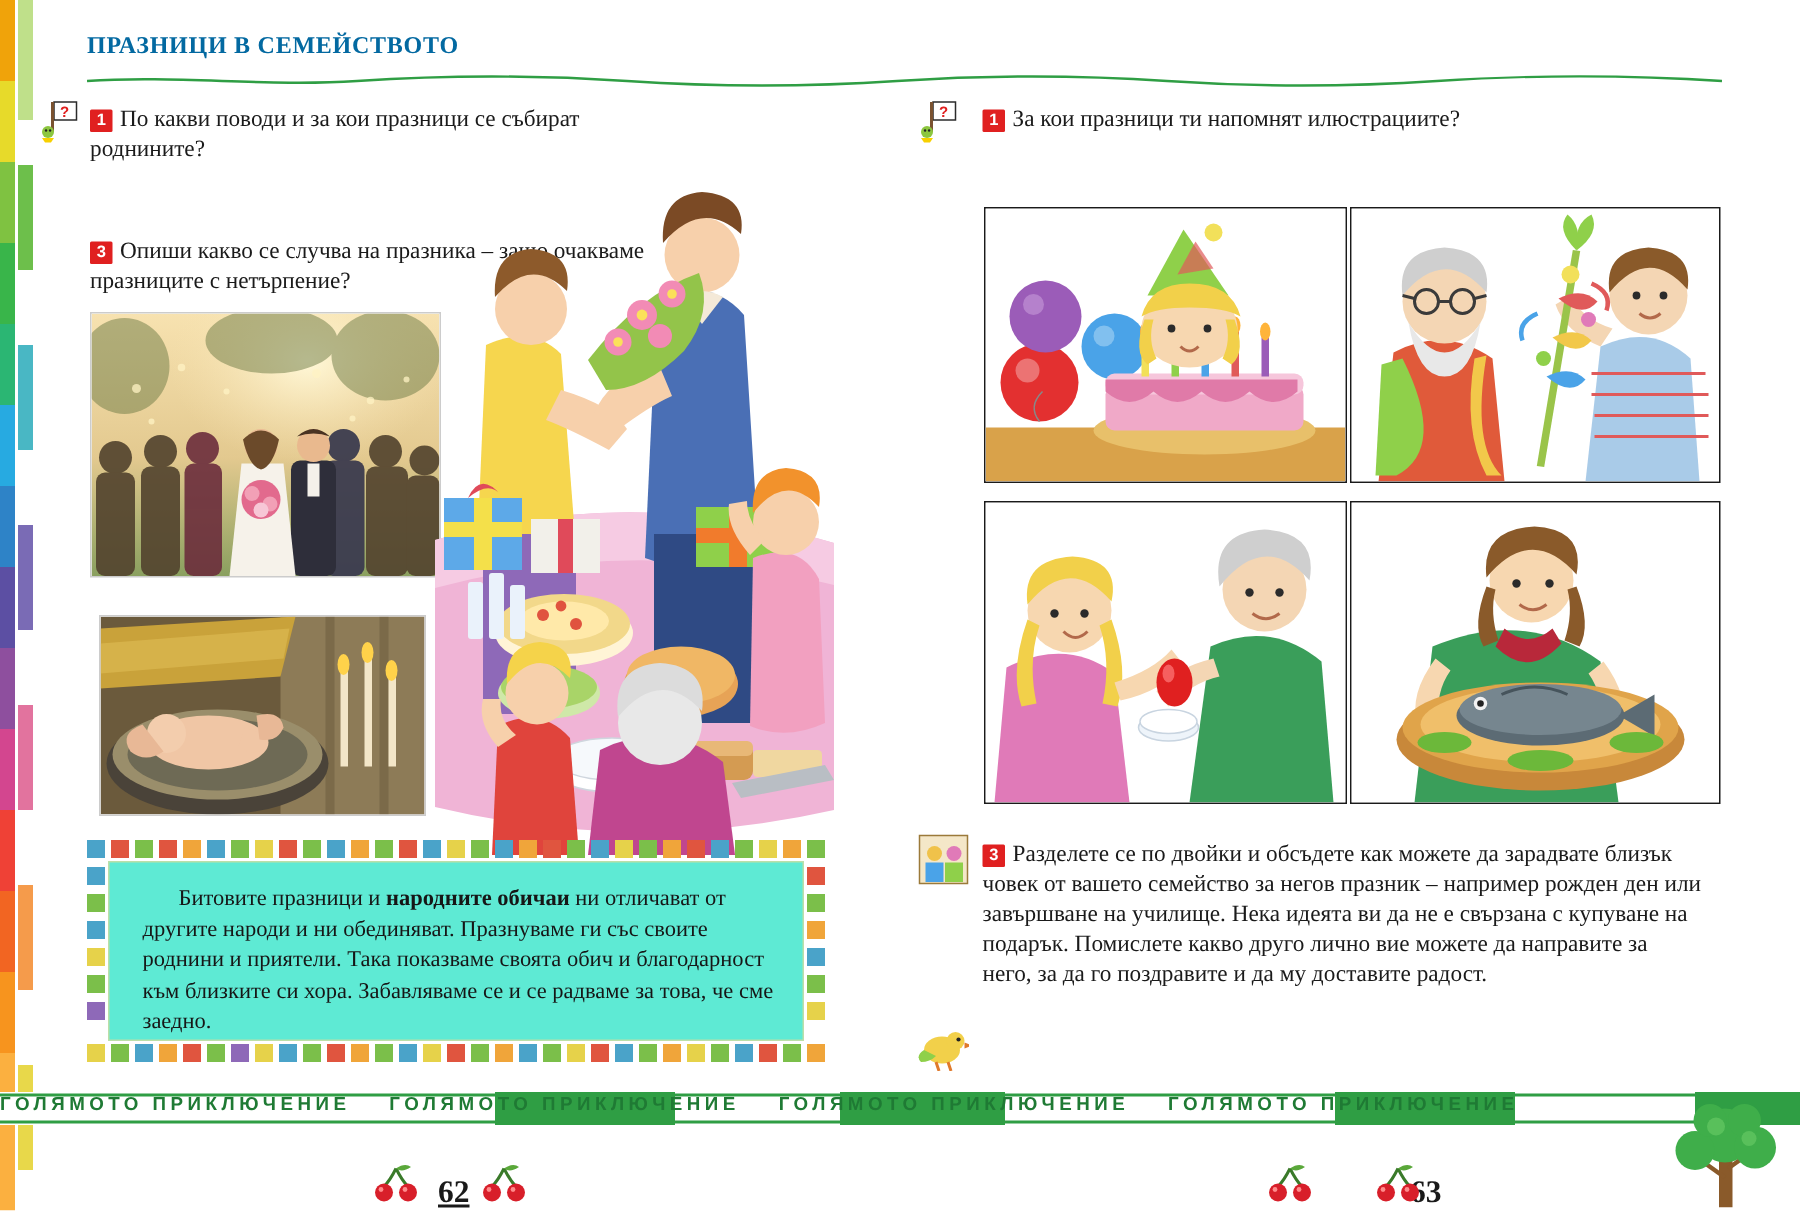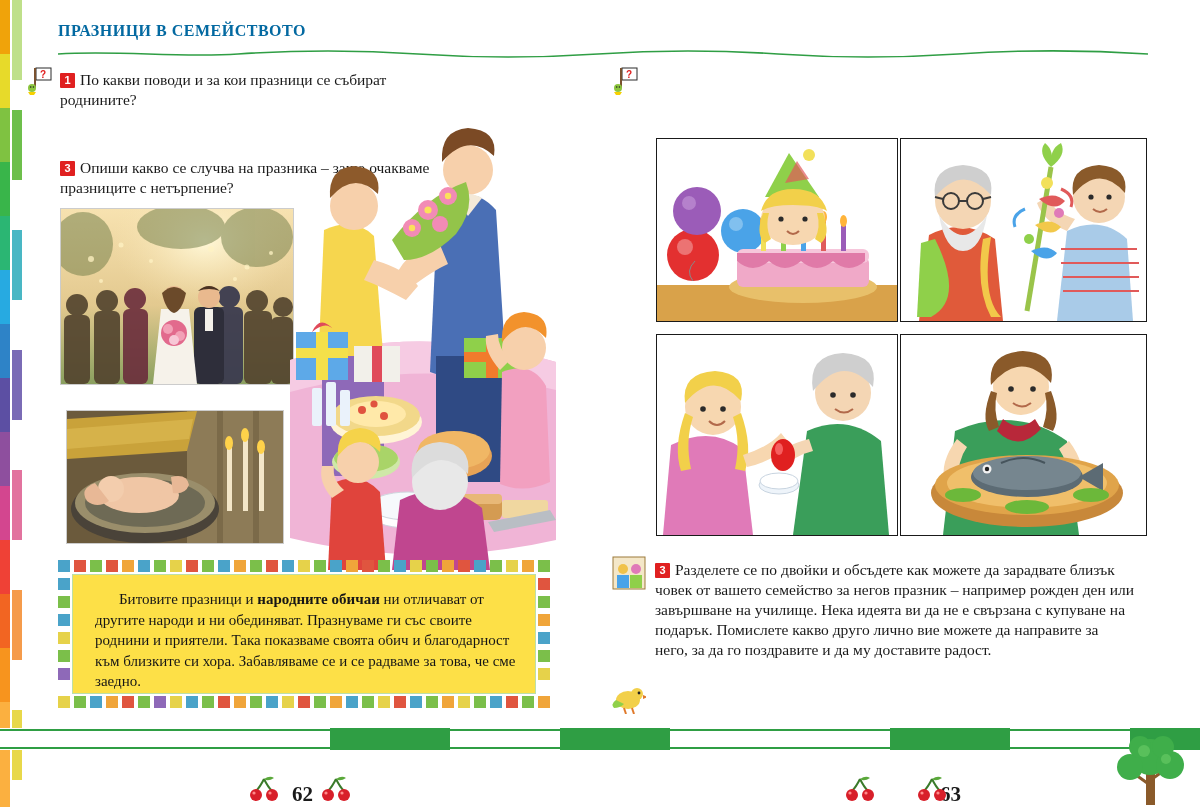--- a/index.html
+++ b/index.html
@@ -51,21 +51,21 @@
   .photo-wedding{left:60px;top:208px;width:232px;height:175px;}
   .photo-baptism{left:66px;top:410px;width:216px;height:132px;}
 
   
   .big-illu{position:absolute;left:288px;top:70px;width:270px;height:500px;}
 
   
   .info-box{position:absolute;left:58px;top:560px;width:492px;height:148px;}
   .info-inner{
     position:absolute;left:14px;top:14px;right:14px;bottom:14px;
-    background:#fde047;border:1px solid #bcdfa8;
+    background:#5eead4;border:1px solid #bcdfa8;
   }
   .info-text{
     position:absolute;left:22px;top:14px;right:14px;
     font-size:15px;line-height:20.5px;color:#161616;
   }
   .info-text b{font-weight:bold;}
 
   
   .r-q1{position:absolute;left:655px;top:70px;width:470px;}
   .r-q2{position:absolute;left:655px;top:93px;width:470px;}
@@ -86,21 +86,21 @@
     font-family:"Liberation Sans",sans-serif;font-weight:bold;
     font-size:12.5px;letter-spacing:3px;color:#1f7a34;
     white-space:nowrap;overflow:hidden;
   }
 
   
   .pagenum{
     position:absolute;top:782px;font-family:"Liberation Serif",serif;
     font-size:21px;font-weight:bold;color:#1a1a1a;
   }
-  .pn-left{left:292px;}
+  .pn-left{left:292px;text-decoration:underline;}
   .pn-right{left:940px;}
   .cherry{position:absolute;width:28px;height:30px;top:775px;}
 
   
   .tree{position:absolute;left:1108px;top:735px;width:86px;height:70px;}
 </style>
 </head>
 <body>
 
 <div class="page">
@@ -463,20 +463,23 @@
       <rect x="10" y="2" width="15" height="12" fill="#ffffff" stroke="#2b2b2b" stroke-width="1"></rect>
       <text x="14" y="12" font-family="Liberation Sans, sans-serif" font-size="10" fill="#e02020" font-weight="bold">?</text>
       <rect x="8" y="2" width="2" height="20" fill="#7a5230"></rect>
       <circle cx="6" cy="22" r="4" fill="#8cc63f"></circle>
       <circle cx="4.7" cy="21" r="0.8" fill="#222"></circle>
       <circle cx="7.4" cy="21" r="0.8" fill="#222"></circle>
       <path d="M2 26 L10 26 L8 29 L4 29 Z" fill="#f7d000"></path>
     </svg>
   </div>
 
+  <div class="r-q1 txt">
+    <span class="num">1</span><span>За кои празници ти напомнят илюстрациите?</span>
+  </div>
 
   <div class="panel p1">
     <svg width="240" height="182" viewBox="0 0 240 182">
       <rect width="240" height="182" fill="#ffffff"></rect>
       <rect x="0" y="146" width="240" height="36" fill="#d9a24a"></rect>
 
       <circle cx="36" cy="116" r="26" fill="#e33030"></circle>
       <circle cx="28" cy="108" r="8" fill="#f2a0a0" opacity=".6"></circle>
       <circle cx="40" cy="72" r="24" fill="#9b5cb8"></circle>
       <circle cx="32" cy="64" r="7" fill="#c79ad8" opacity=".6"></circle>
@@ -678,20 +681,29 @@
       <path d="M0 4 h1200" stroke="#2f9e44" stroke-width="2"></path>
       <path d="M0 22 h1200" stroke="#2f9e44" stroke-width="2"></path>
       <g fill="#2f9e44">
         <path d="M330 2 h120 v22 h-120 Z"></path>
         <path d="M560 2 h110 v22 h-110 Z"></path>
         <path d="M890 2 h120 v22 h-120 Z"></path>
         <path d="M1130 2 h70 v22 h-70 Z"></path>
       </g>
     </svg>
   </div>
+  <div class="ribbon-text">
+    <span>ГОЛЯМОТО ПРИКЛЮЧЕНИЕ</span>
+    <span>&nbsp;&nbsp;</span>
+    <span>ГОЛЯМОТО ПРИКЛЮЧЕНИЕ</span>
+    <span>&nbsp;&nbsp;</span>
+    <span>ГОЛЯМОТО ПРИКЛЮЧЕНИЕ</span>
+    <span>&nbsp;&nbsp;</span>
+    <span>ГОЛЯМОТО ПРИКЛЮЧЕНИЕ</span>
+  </div>
 
   <div class="cherry" style="left:250px;">
     <svg width="28" height="30" viewBox="0 0 28 30">
       <path d="M14 4 q-4 8 -8 12" stroke="#3a7a2a" stroke-width="2" fill="none"></path>
       <path d="M14 4 q4 8 8 12" stroke="#3a7a2a" stroke-width="2" fill="none"></path>
       <path d="M14 4 q6 -4 10 -1 q-6 4 -10 1" fill="#5aa83a"></path>
       <circle cx="6" cy="20" r="6" fill="#d81f2a"></circle>
       <circle cx="22" cy="20" r="6" fill="#d81f2a"></circle>
       <circle cx="4" cy="18" r="1.6" fill="#ff8b8b"></circle>
       <circle cx="20" cy="18" r="1.6" fill="#ff8b8b"></circle>

